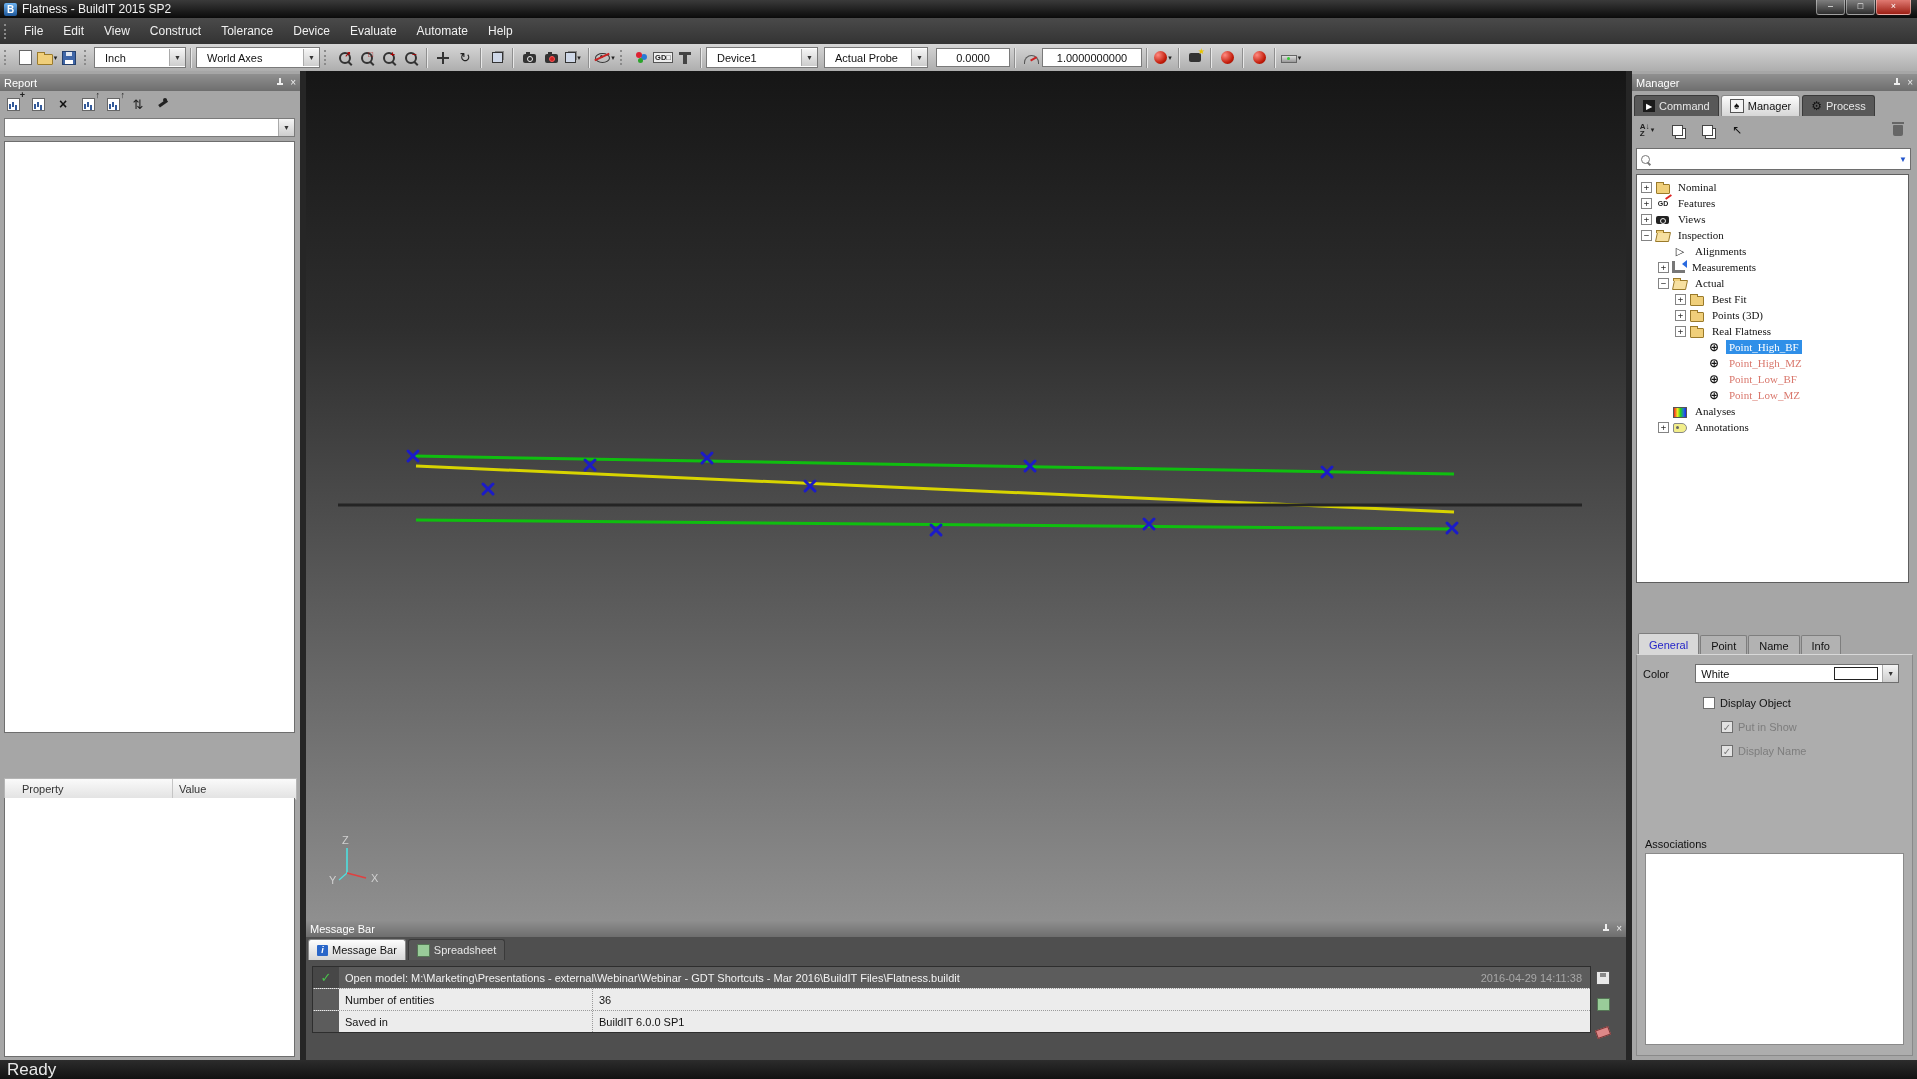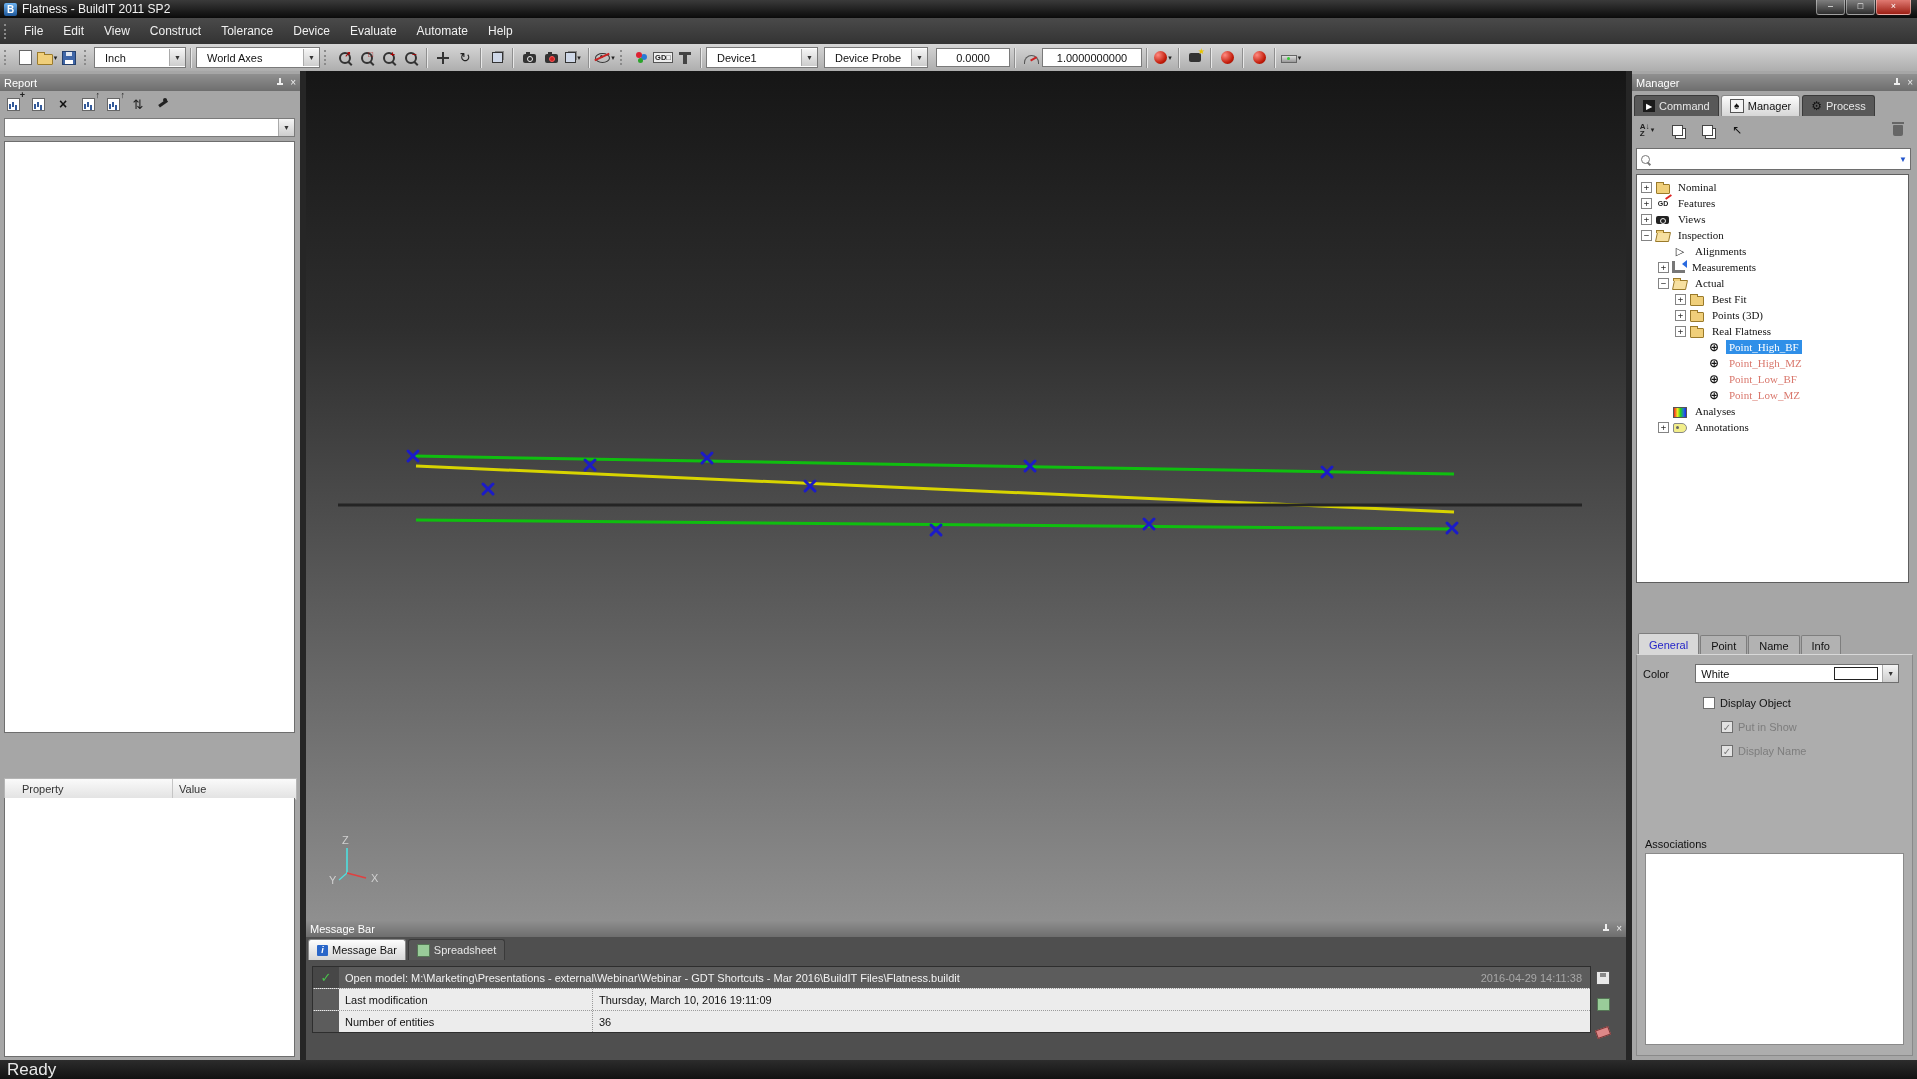--- a/index.html
+++ b/index.html
@@ -210,21 +210,21 @@
 
   
   #statusbar{left:0;top:1060px;width:1917px;height:19px;background:linear-gradient(#2c2c2c,#121212);
              color:#e8e8e8;font-size:17px;display:flex;align-items:center;padding-left:7px;box-sizing:border-box;}
 </style>
 </head>
 <body>
 
 <div id="titlebar" class="abs">
   <span id="appicon">B</span>
-  <span>Flatness - BuildIT 2011 SP2</span>
+  <span>Flatness - BuildIT 2015 SP2</span>
   <div id="winbtns">
     <div class="wbtn">–</div>
     <div class="wbtn">□</div>
     <div class="wbtn close">×</div>
   </div>
 </div>
 
 <div id="menubar" class="abs">
   <span class="grip"></span>
   <span class="menu-inner" style="display:flex;">
@@ -319,21 +319,21 @@
     </div>
   <div class="tb">
       <span class="ic ic-dev"></span>
     </div>
   <span class="tsep"></span>
   <div class="combo" style="width:100px;">
     <span>Device1</span>
     <span class="arrow">▼</span>
   </div>
   <div class="combo" style="width:92px;margin-left:6px;">
-    <span>Device Probe</span>
+    <span>Actual Probe</span>
     <span class="arrow">▼</span>
   </div>
   <div class="nfield" style="width:62px;margin-left:8px;">
     <span>0.0000</span>
   </div>
   <span class="tsep"></span>
   <div class="tb">
       <span class="ic ic-protractor"></span>
     </div>
   <div class="nfield" style="width:88px;">
@@ -459,27 +459,27 @@
       <div id="msg-header">
         <span id="msg-gutter">
           <span class="checkmark">✓</span>
         </span>
         <span class="path">Open model: M:\Marketing\Presentations - external\Webinar\Webinar - GDT Shortcuts - Mar 2016\BuildIT Files\Flatness.buildit</span>
         <span class="ts">2016-04-29 14:11:38</span>
       </div>
       <div id="msg-rows">
           <div class="msg-row">
             <span class="gut"></span>
-            <span class="lab">Last modification</span>
-            <span class="val">Thursday, March 10, 2016 19:11:09</span>
+            <span class="lab">Number of entities</span>
+            <span class="val">36</span>
           </div>
           <div class="msg-row">
             <span class="gut"></span>
-            <span class="lab">Number of entities</span>
-            <span class="val">36</span>
+            <span class="lab">Saved in</span>
+            <span class="val">BuildIT 6.0.0 SP1</span>
           </div>
         </div>
     </div>
     <div id="msg-side">
       <div class="sic">
           <span class="ic ic-floppy2"></span>
         </div>
       <div class="sic">
           <span class="ic-grid"></span>
         </div>

